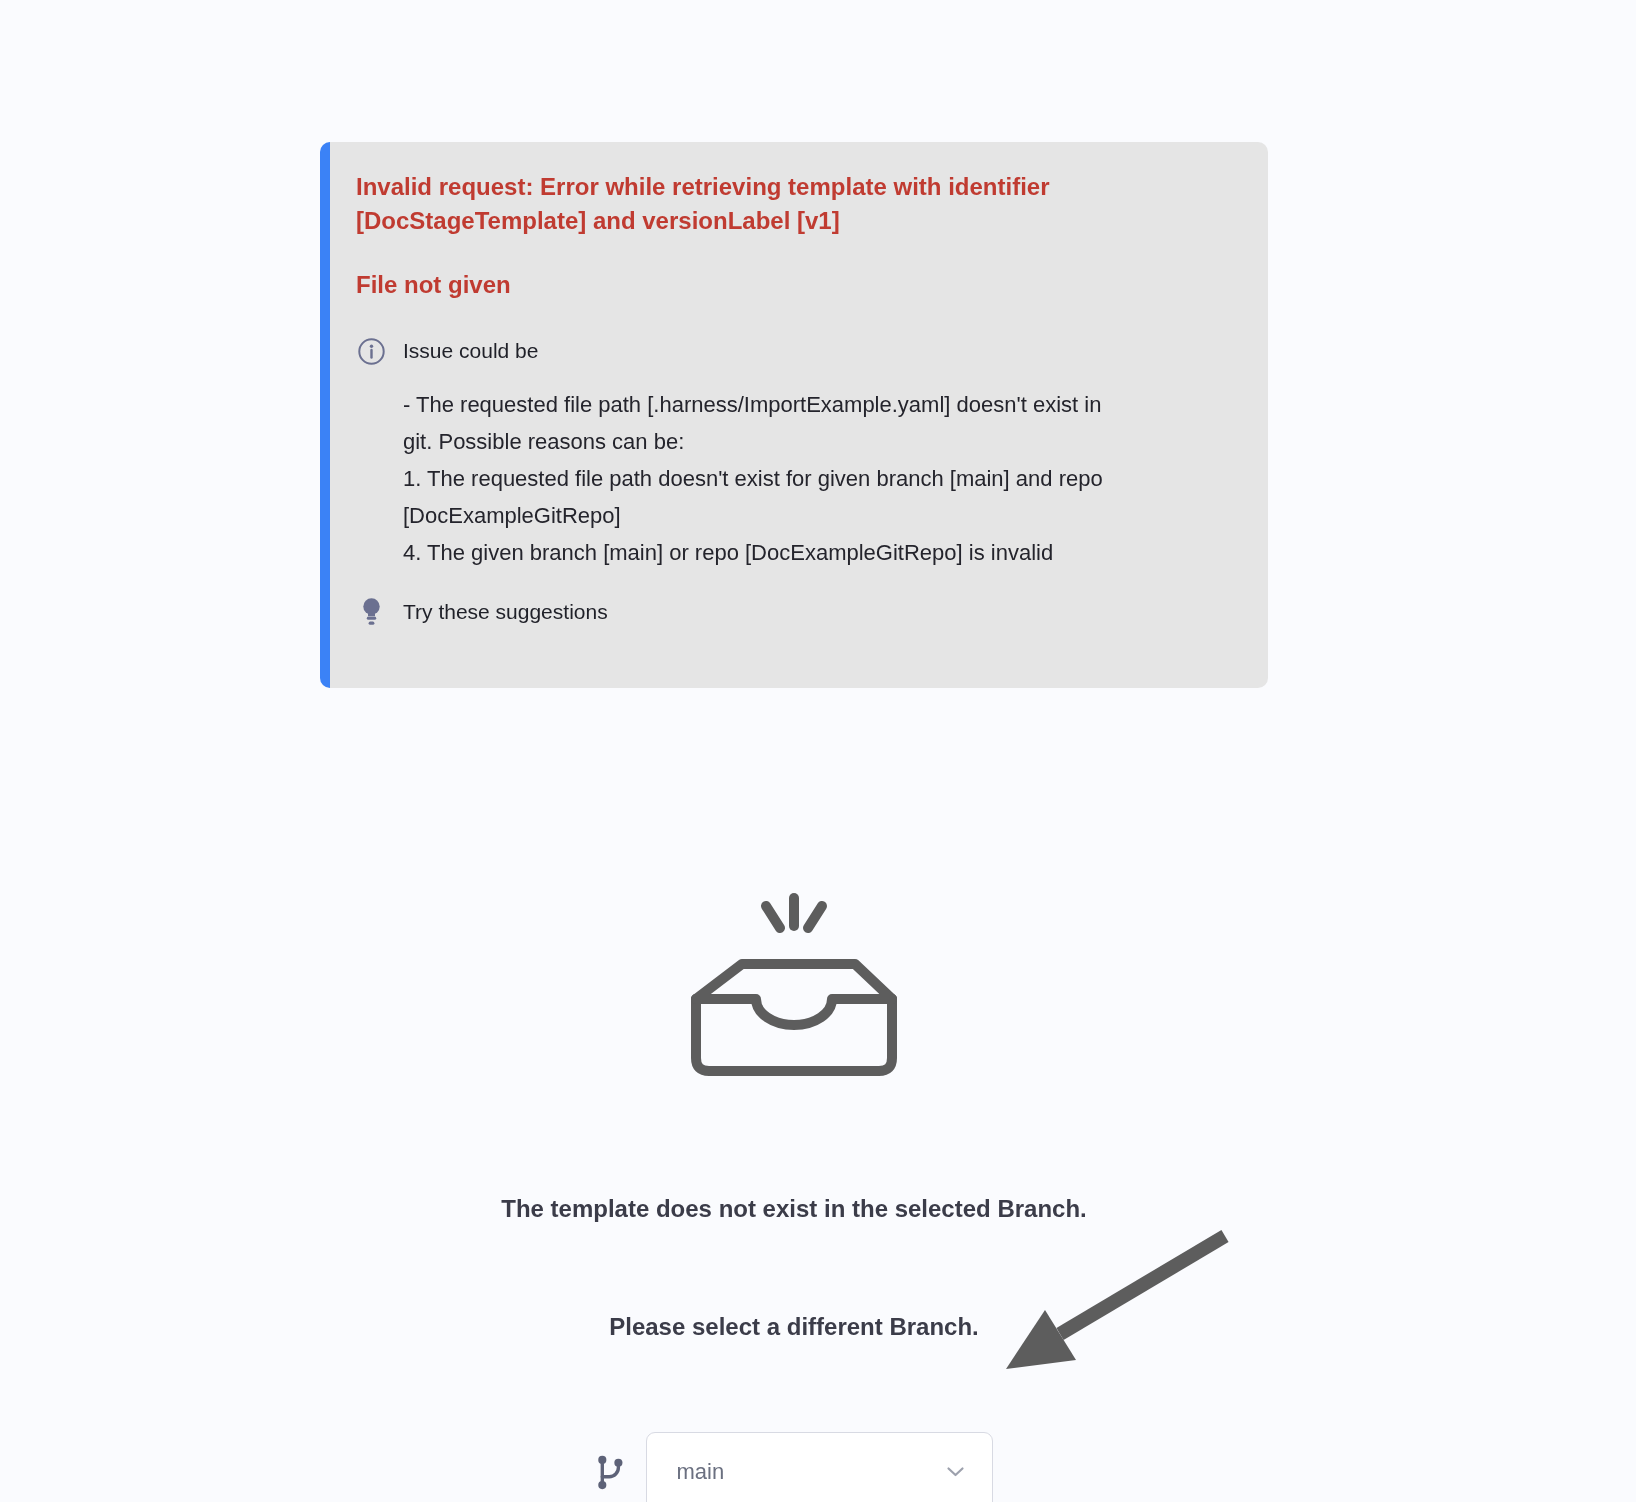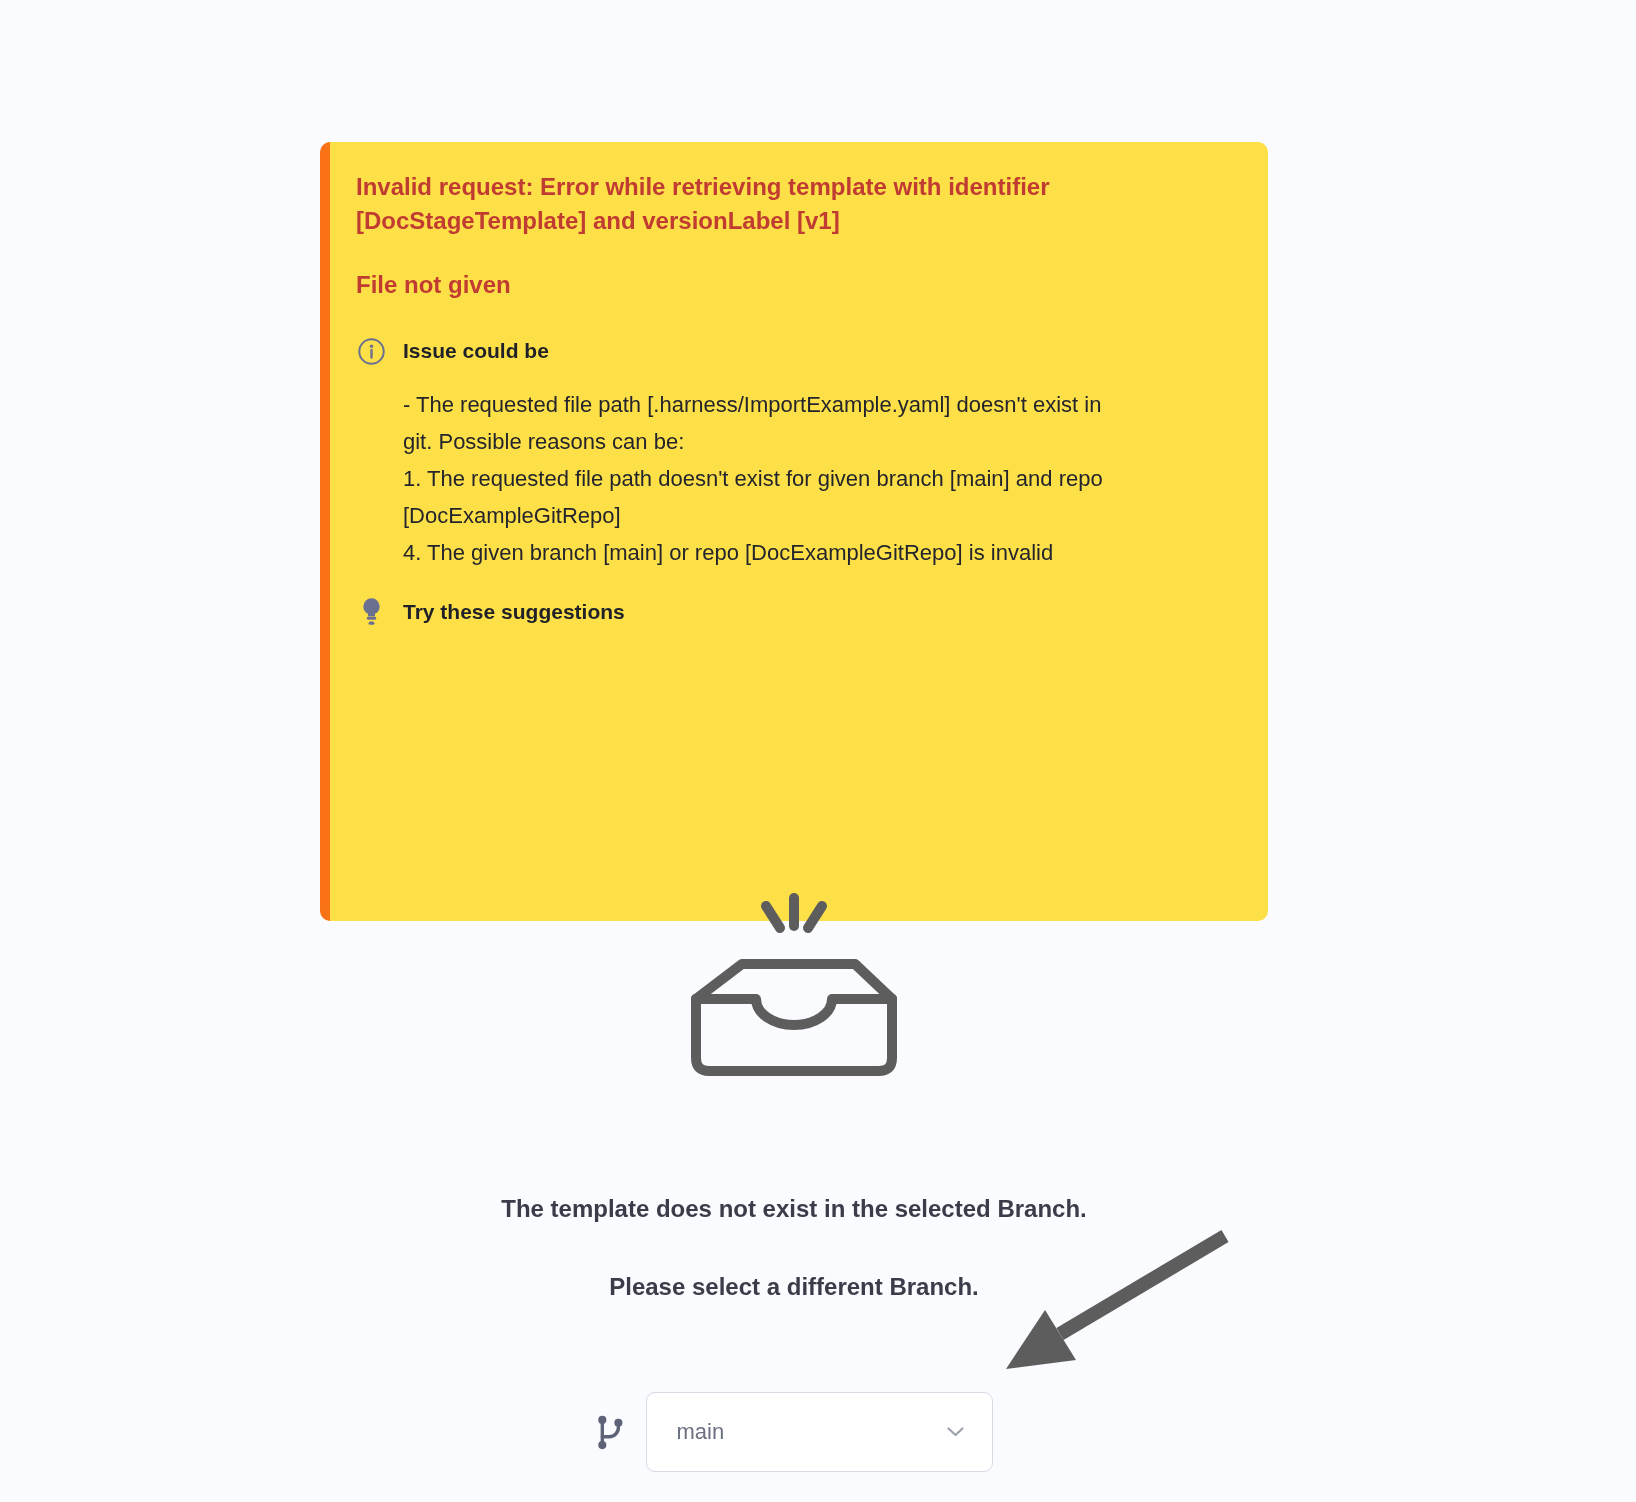--- a/index.html
+++ b/index.html
@@ -9,23 +9,23 @@
     background: #fafbfe;
     font-family: "Liberation Sans", sans-serif;
     color: #1f2028;
     overflow: hidden;
   }
 
   
   .error-banner {
     position: absolute;
     left: 320px; top: 142px;
-    width: 948px; height: 779px;
-    background: #fde047;
-    border-left: 10px solid #f97316;
+    width: 948px; height: 546px;
+    background: #e5e5e5;
+    border-left: 10px solid #3b82f6;
     border-radius: 10px;
     padding: 28px 88px 0 26px;
   }
   .error-title {
     color: #c03b31;
     font-size: 24px;
     font-weight: 700;
     line-height: 34px;
     white-space: pre-line;
   }
@@ -45,21 +45,21 @@
   }
   .hint-icon-wrap {
     width: 31px;
     display: flex;
     align-items: center;
     justify-content: center;
     flex: 0 0 31px;
   }
   .hint-heading {
     font-size: 21px;
-    font-weight: 700;
+    font-weight: 400;
     color: #1f2028;
     text-align: right;
   }
   .hint-body {
     margin-left: 47px;
     margin-top: 18px;
     font-size: 22px;
     line-height: 37px;
     color: #24242c;
     white-space: pre-line;
@@ -78,21 +78,21 @@
   }
   .empty-inbox { margin-top: 33px; }
   .msg-primary {
     margin-top: 94px;
     font-size: 24px;
     font-weight: 700;
     color: #3b3c49;
     line-height: 30px;
   }
   .msg-secondary {
-    margin-top: 24px;
+    margin-top: 64px;
     font-size: 24px;
     font-weight: 700;
     color: #3b3c49;
     line-height: 30px;
   }
   .branch-row {
     margin-top: 66px;
     display: flex;
     align-items: center;
     gap: 22px;

